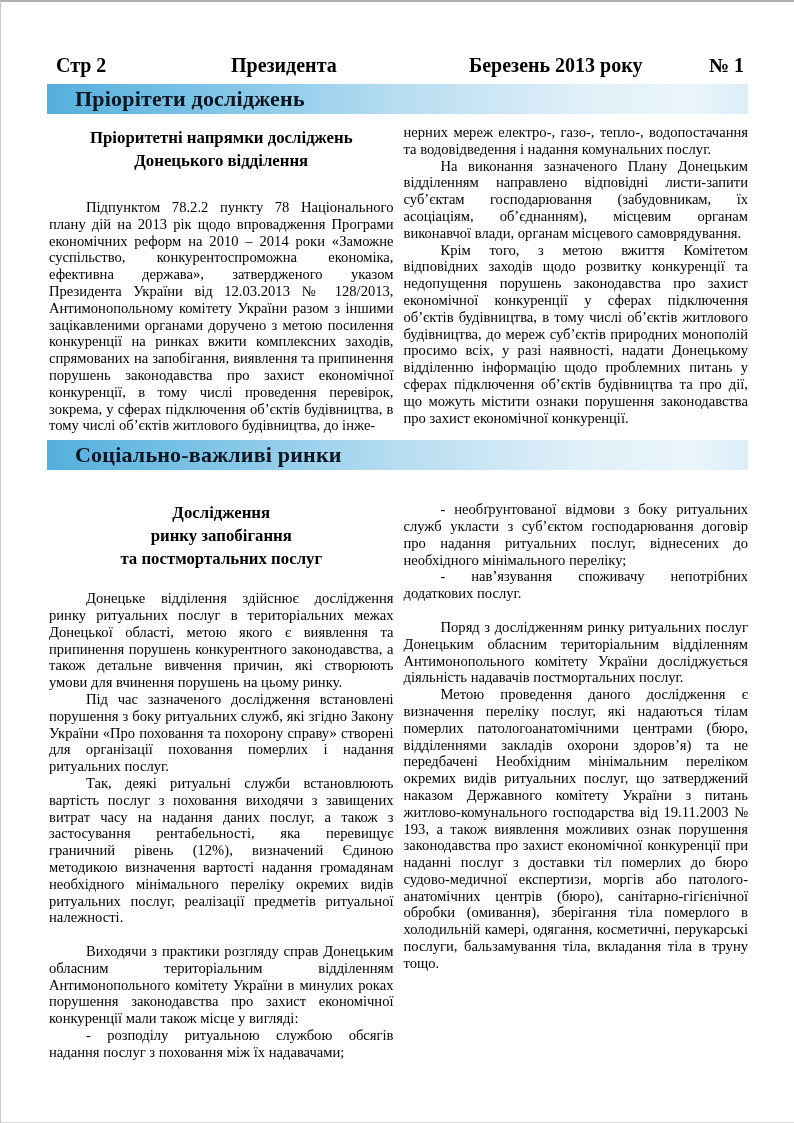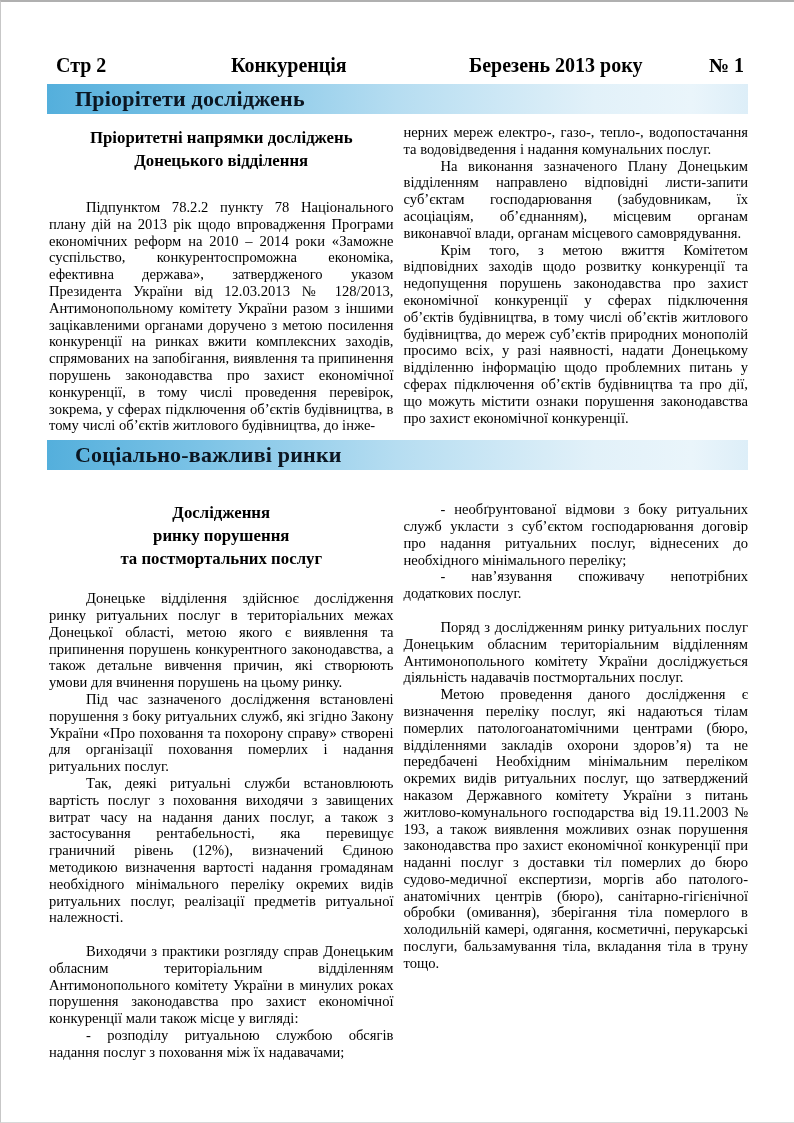--- a/index.html
+++ b/index.html
@@ -54,21 +54,21 @@
   .col p.noindent { text-indent: 0; }
   .col p.gap { margin-top: 17px; }
 </style>
 </head>
 <body>
 
 <div class="page">
 
   <div class="masthead">
     <span class="h-page">Стр 2</span>
-    <span class="h-title">Конкуренція</span>
+    <span class="h-title">Президента</span>
     <span class="h-date">Березень 2013 року</span>
     <span class="h-issue">№ 1</span>
   </div>
 
   <section>
     <div class="banner banner-1">
       <span>Пріорітети досліджень</span>
     </div>
     <div class="columns columns-1">
       <div class="col">
@@ -87,21 +87,21 @@
   </section>
 
   <section>
     <div class="banner banner-2">
       <span>Соціально-важливі ринки</span>
     </div>
     <div class="columns columns-2">
       <div class="col">
         <h2>
           <span>Дослідження</span><br>
-          <span>ринку порушення</span><br>
+          <span>ринку запобігання</span><br>
           <span>та постмортальних послуг</span>
         </h2>
         <p>Донецьке відділення здійснює дослідження ринку ритуальних послуг в територіальних межах Донецької області, метою якого є виявлення та припинення порушень конкурентного законодавства, а також детальне вивчення причин, які створюють умови для вчинення порушень на цьому ринку.</p>
         <p>Під час зазначеного дослідження встановлені порушення з боку ритуальних служб, які згідно Закону України «Про поховання та похорону справу» створені для організації поховання померлих і надання ритуальних послуг.</p>
         <p>Так, деякі ритуальні служби встановлюють вартість послуг з поховання виходячи з завищених витрат часу на надання даних послуг, а також з застосування рентабельності, яка перевищує граничний рівень (12%), визначений Єдиною методикою визначення вартості надання громадянам необхідного мінімального переліку окремих видів ритуальних послуг, реалізації предметів ритуальної належності.</p>
         <p class="gap">Виходячи з практики розгляду справ Донецьким обласним територіальним відділенням Антимонопольного комітету України в минулих роках порушення законодавства про захист економічної конкуренції мали також місце у вигляді:</p>
         <p>- розподілу ритуальною службою обсягів надання послуг з поховання між їх надавачами;</p>
       </div>
       <div class="col">
         <p>- необґрунтованої відмови з боку ритуальних служб укласти з суб’єктом господарювання договір про надання ритуальних послуг, віднесених до необхідного мінімального переліку;</p>

